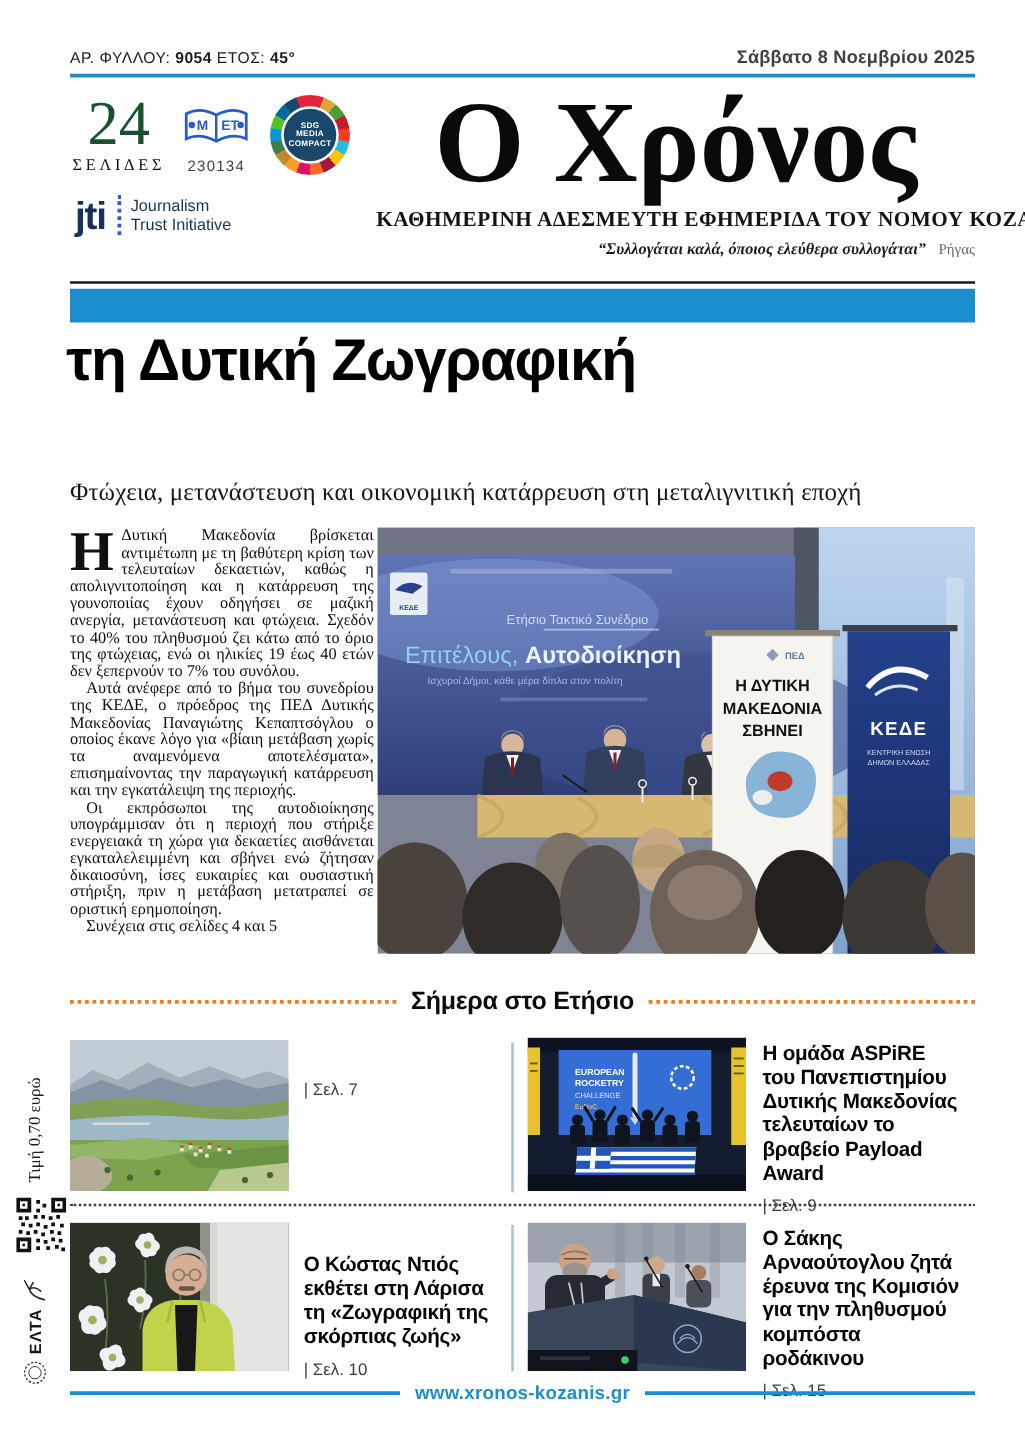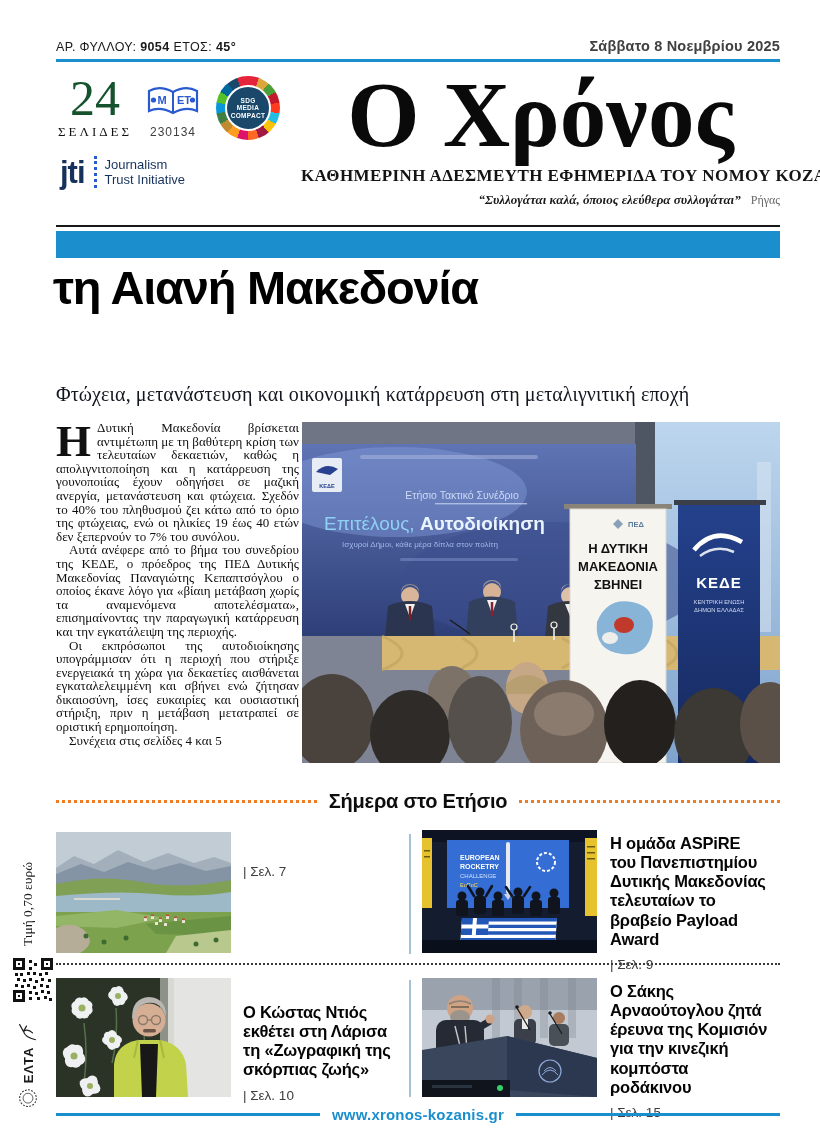--- a/index.html
+++ b/index.html
@@ -132,21 +132,21 @@
         <span class="motto">“Συλλογάται καλά, όποιος ελεύθερα συλλογάται”</span>
         <span class="motto-author">Ρήγας</span>
       </div>
     </div>
   </section>
 
   <div class="dark-rule"></div>
   <div class="blue-bar"></div>
 
   <h1 class="headline" style="margin:0">
-    <div>τη Αιανή Μακεδονία</div>
+    <div>τη Δυτική Ζωγραφική</div>
   </h1>
   <h2 class="subhead" style="margin:0;font-weight:normal">Φτώχεια, μετανάστευση και οικονομική κατάρρευση στη μεταλιγνιτική εποχή</h2>
 
   <section class="article">
     <p><span class="dropcap">Η</span><span>Δυτική Μακεδονία βρίσκεται αντιμέτωπη με τη βαθύτερη κρίση των τελευταίων δεκαετιών, καθώς η απολιγνιτοποίηση και η κατάρρευση της γουνοποιίας έχουν οδηγήσει σε μαζική ανεργία, μετανάστευση και φτώχεια. Σχεδόν το 40% του πληθυσμού ζει κάτω από το όριο της φτώχειας, ενώ οι ηλικίες 19 έως 40 ετών δεν ξεπερνούν το 7% του συνόλου.</span></p>
     <p class="indent">Αυτά ανέφερε από το βήμα του συνεδρίου της ΚΕΔΕ, ο πρόεδρος της ΠΕΔ Δυτικής Μακεδονίας Παναγιώτης Κεπαπτσόγλου ο οποίος έκανε λόγο για «βίαιη μετάβαση χωρίς τα αναμενόμενα αποτελέσματα», επισημαίνοντας την παραγωγική κατάρρευση και την εγκατάλειψη της περιοχής.</p>
     <p class="indent">Οι εκπρόσωποι της αυτοδιοίκησης υπογράμμισαν ότι η περιοχή που στήριξε ενεργειακά τη χώρα για δεκαετίες αισθάνεται εγκαταλελειμμένη και σβήνει ενώ ζήτησαν δικαιοσύνη, ίσες ευκαιρίες και ουσιαστική στήριξη, πριν η μετάβαση μετατραπεί σε οριστική ερημοποίηση.</p>
     <p class="continuation">Συνέχεια στις σελίδες 4 και 5</p>
   </section>
 
@@ -498,21 +498,21 @@
         <polygon points="85,58 175,80 175,119 85,112" fill="#2c3850"></polygon>
         <circle cx="128" cy="93" r="11" fill="none" stroke="#8fa8d8" stroke-width="1.2"></circle>
         <path d="M120,97 q8,-10 16,0 M122,93 q6,-7 12,0" stroke="#8fa8d8" stroke-width="1" fill="none"></path>
       </g>
       <rect x="0" y="102" width="88" height="17" fill="#10141c"></rect>
       <circle cx="78" cy="110" r="3" fill="#35d06a"></circle>
       <rect x="10" y="107" width="40" height="3" fill="#2a3340"></rect>
     </svg>
   </div>
   <div class="item-text" style="left:610px;top:982px;width:160px">
-    <h3 class="item-headline">Ο Σάκης Αρναούτογλου ζητά έρευνα της Κομισιόν για την κινεζική κομπόστα ροδάκινου</h3>
+    <h3 class="item-headline">Ο Σάκης Αρναούτογλου ζητά έρευνα της Κομισιόν για την πληθυσμού κομπόστα ροδάκινου</h3>
     <div class="item-page">| Σελ. 15</div>
   </div>
 
   <div class="vsep" style="left:409px;top:980px;height:117px"></div>
 
   <footer class="footer">
     <div class="fline"></div>
     <a class="website" style="text-decoration:none">www.xronos-kozanis.gr</a>
     <div class="fline"></div>
   </footer>

